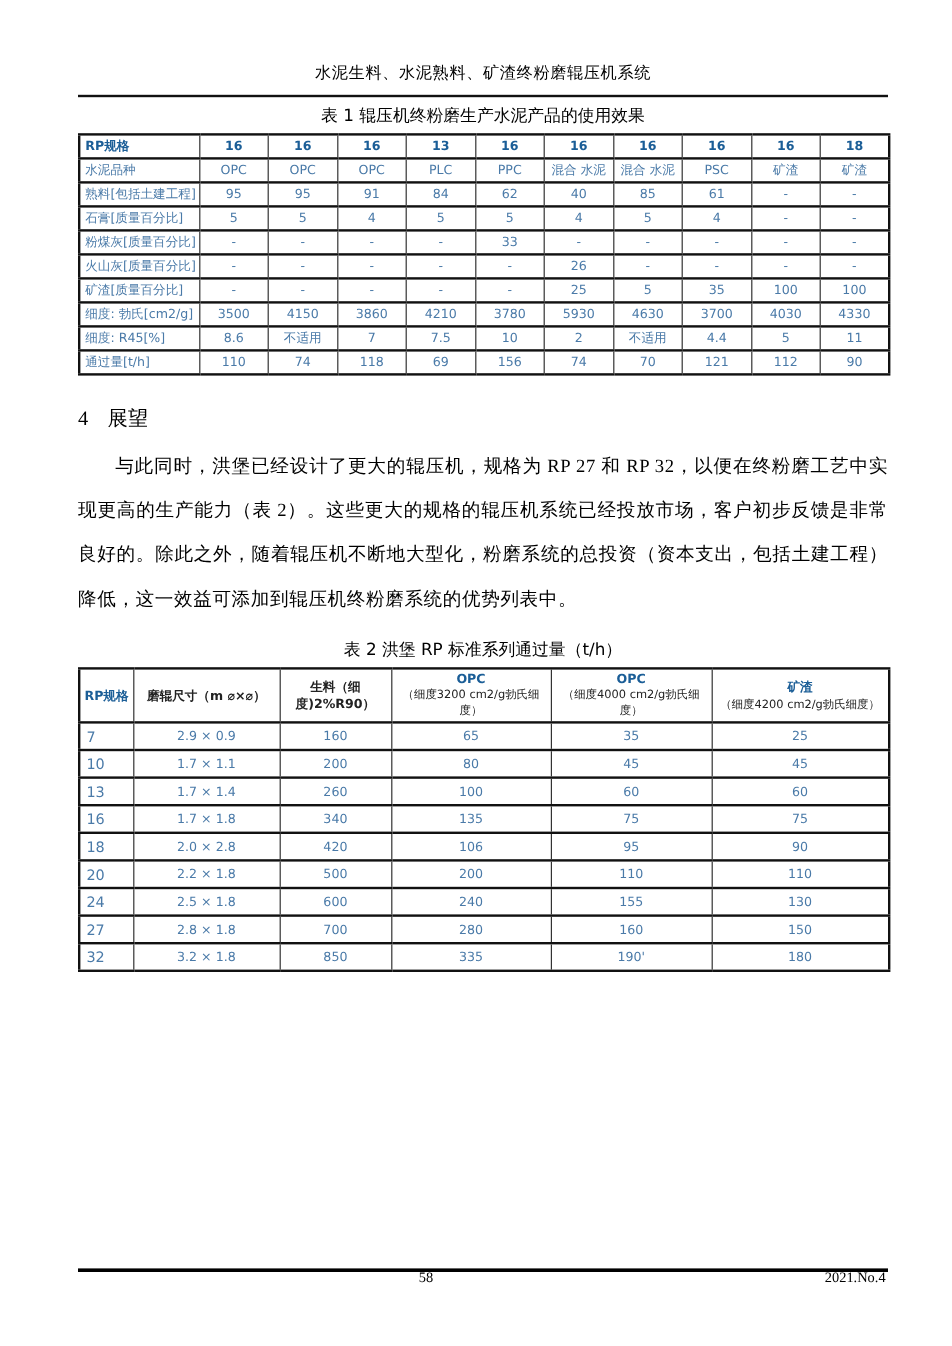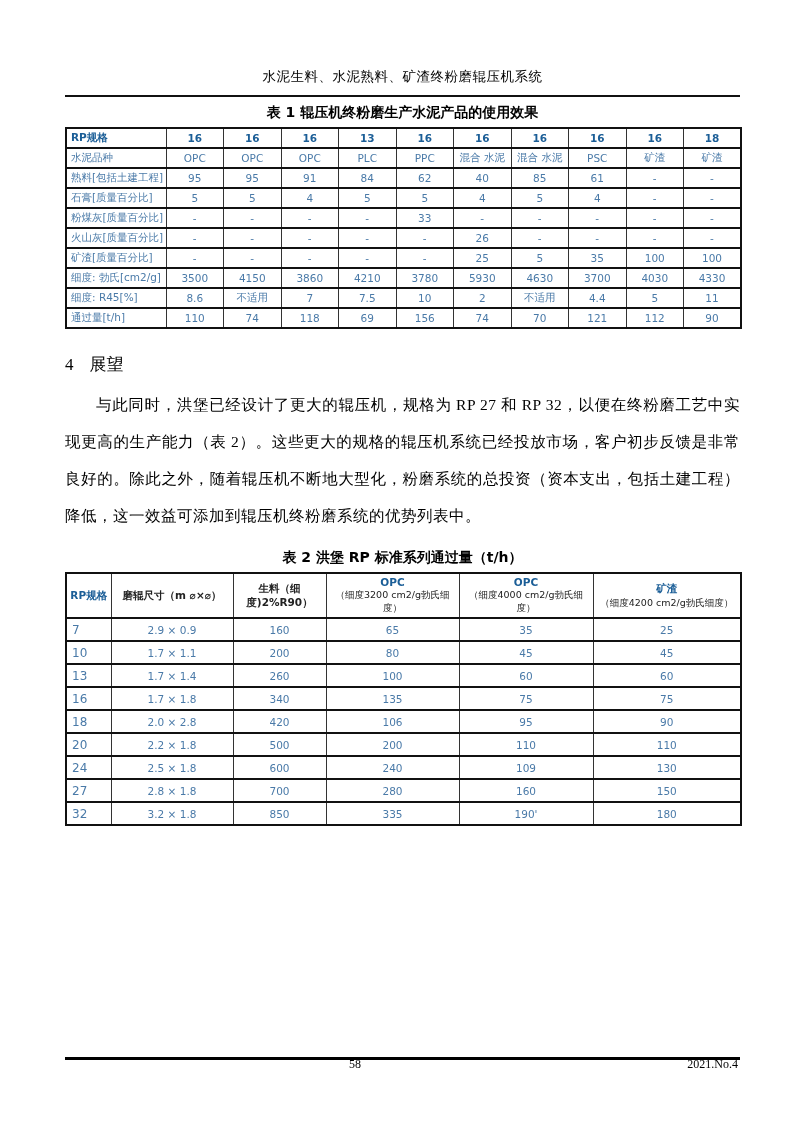--- a/index.html
+++ b/index.html
@@ -4,24 +4,24 @@
 <style>
   html,body{margin:0;padding:0;background:#fff;}
   .page{
     position:relative;
     width:793px;height:1122px;
     background:#fff;
     font-family:"Liberation Serif","DejaVu Serif",serif;
     color:#000;
     overflow:hidden;
   }
-  .content{position:absolute;left:65px;width:675px;top:16px;}
+  .content{position:absolute;left:65px;width:675px;top:0;}
   .running-head{margin-top:52px;text-align:center;font-size:13.5px;letter-spacing:.5px;}
   .head-rule{border:none;border-top:2px solid #111;margin:9px 0 0 0;}
-  .tbl-title{text-align:center;font-weight:bold;font-size:14px;margin-top:7px;font-family:"DejaVu Sans","Liberation Sans",sans-serif;}
+  .tbl-title{text-align:center;font-weight:normal;font-size:14px;margin-top:7px;font-family:"DejaVu Sans","Liberation Sans",sans-serif;}
 
   table.t{
     border-collapse:collapse;width:675px;margin-top:5px;
     font-family:"DejaVu Sans","Liberation Sans",sans-serif;
     font-size:10.5px;color:#4a7aa8;table-layout:fixed;
   }
   table.t td, table.t th{
     border-left:1px solid #333;border-right:1px solid #333;
     border-top:2px solid #111;border-bottom:2px solid #111;
     padding:2px 2px;text-align:center;vertical-align:middle;font-weight:normal;
@@ -288,21 +288,21 @@
             <td>500</td>
             <td>200</td>
             <td>110</td>
             <td>110</td>
           </tr>
           <tr>
             <td class="rp">24</td>
             <td>2.5 × 1.8</td>
             <td>600</td>
             <td>240</td>
-            <td>109</td>
+            <td>155</td>
             <td>130</td>
           </tr>
           <tr>
             <td class="rp">27</td>
             <td>2.8 × 1.8</td>
             <td>700</td>
             <td>280</td>
             <td>160</td>
             <td>150</td>
           </tr>

